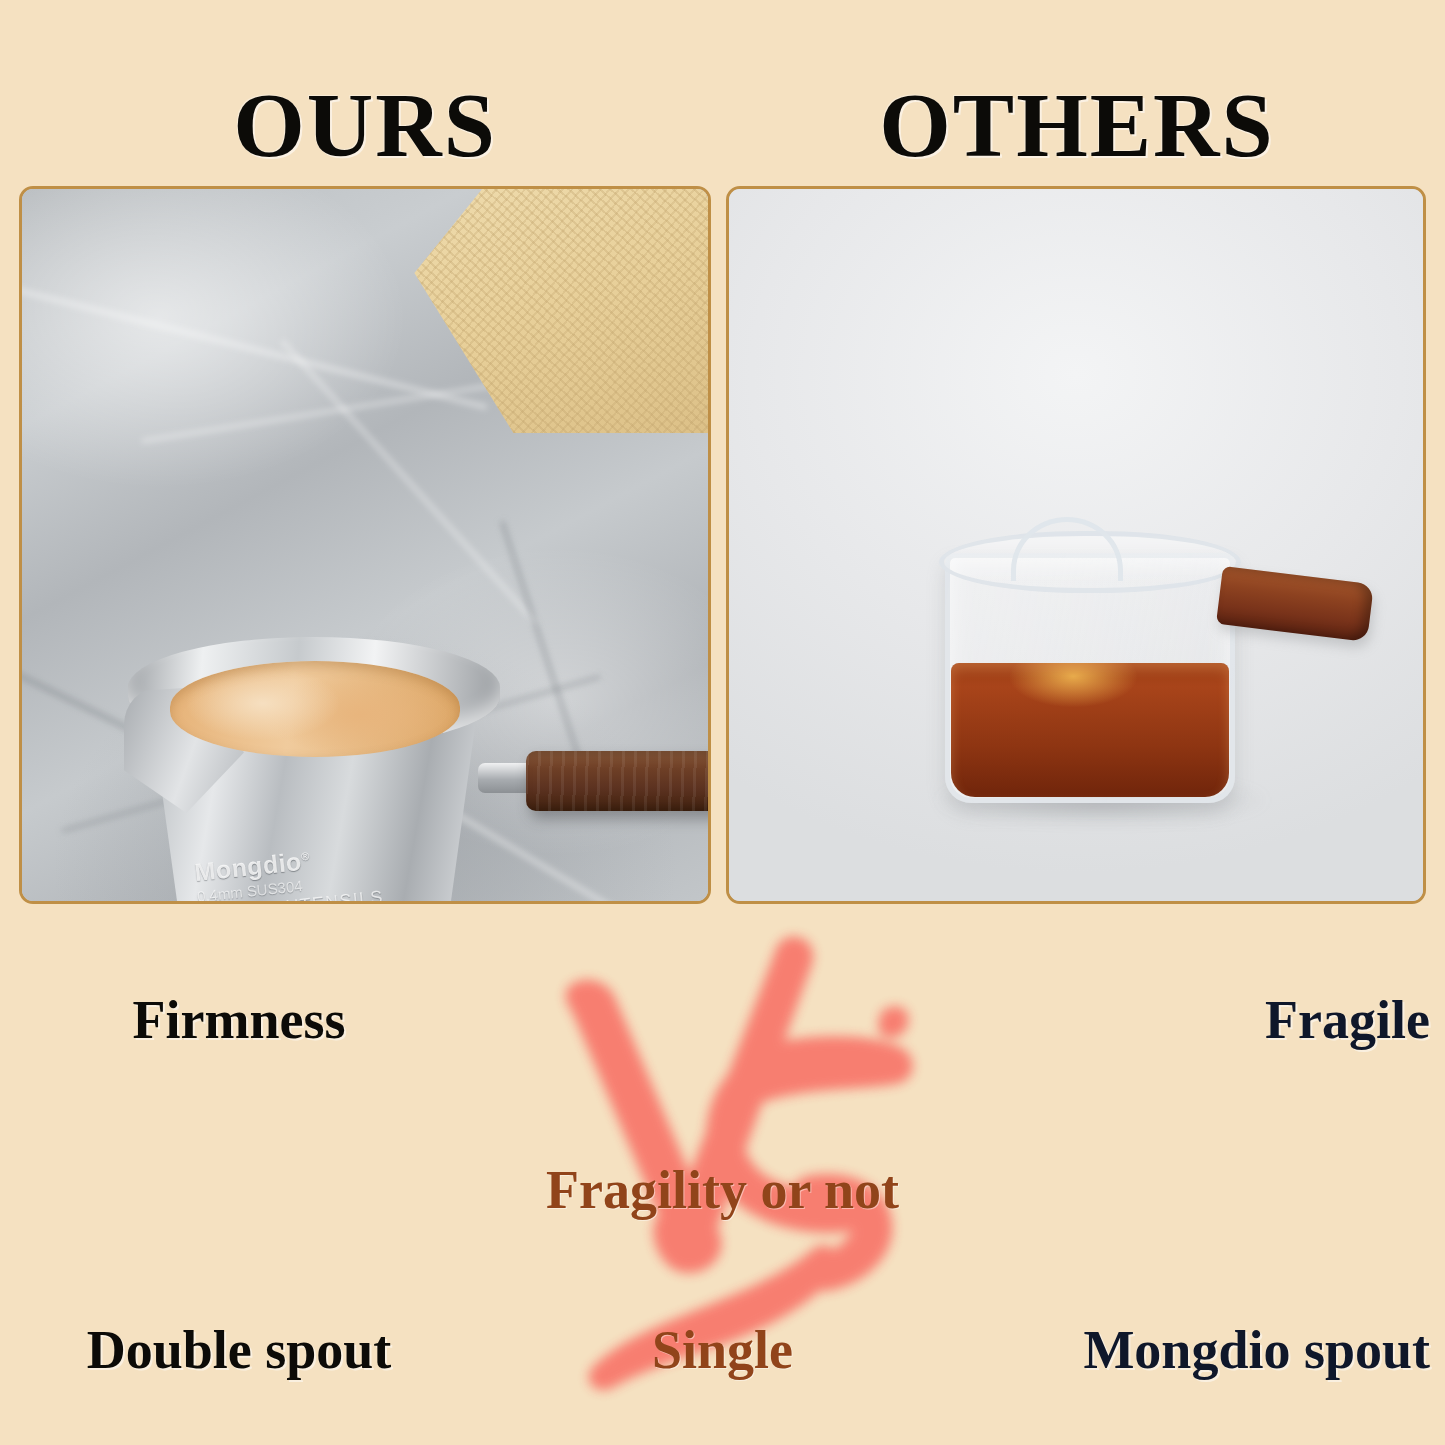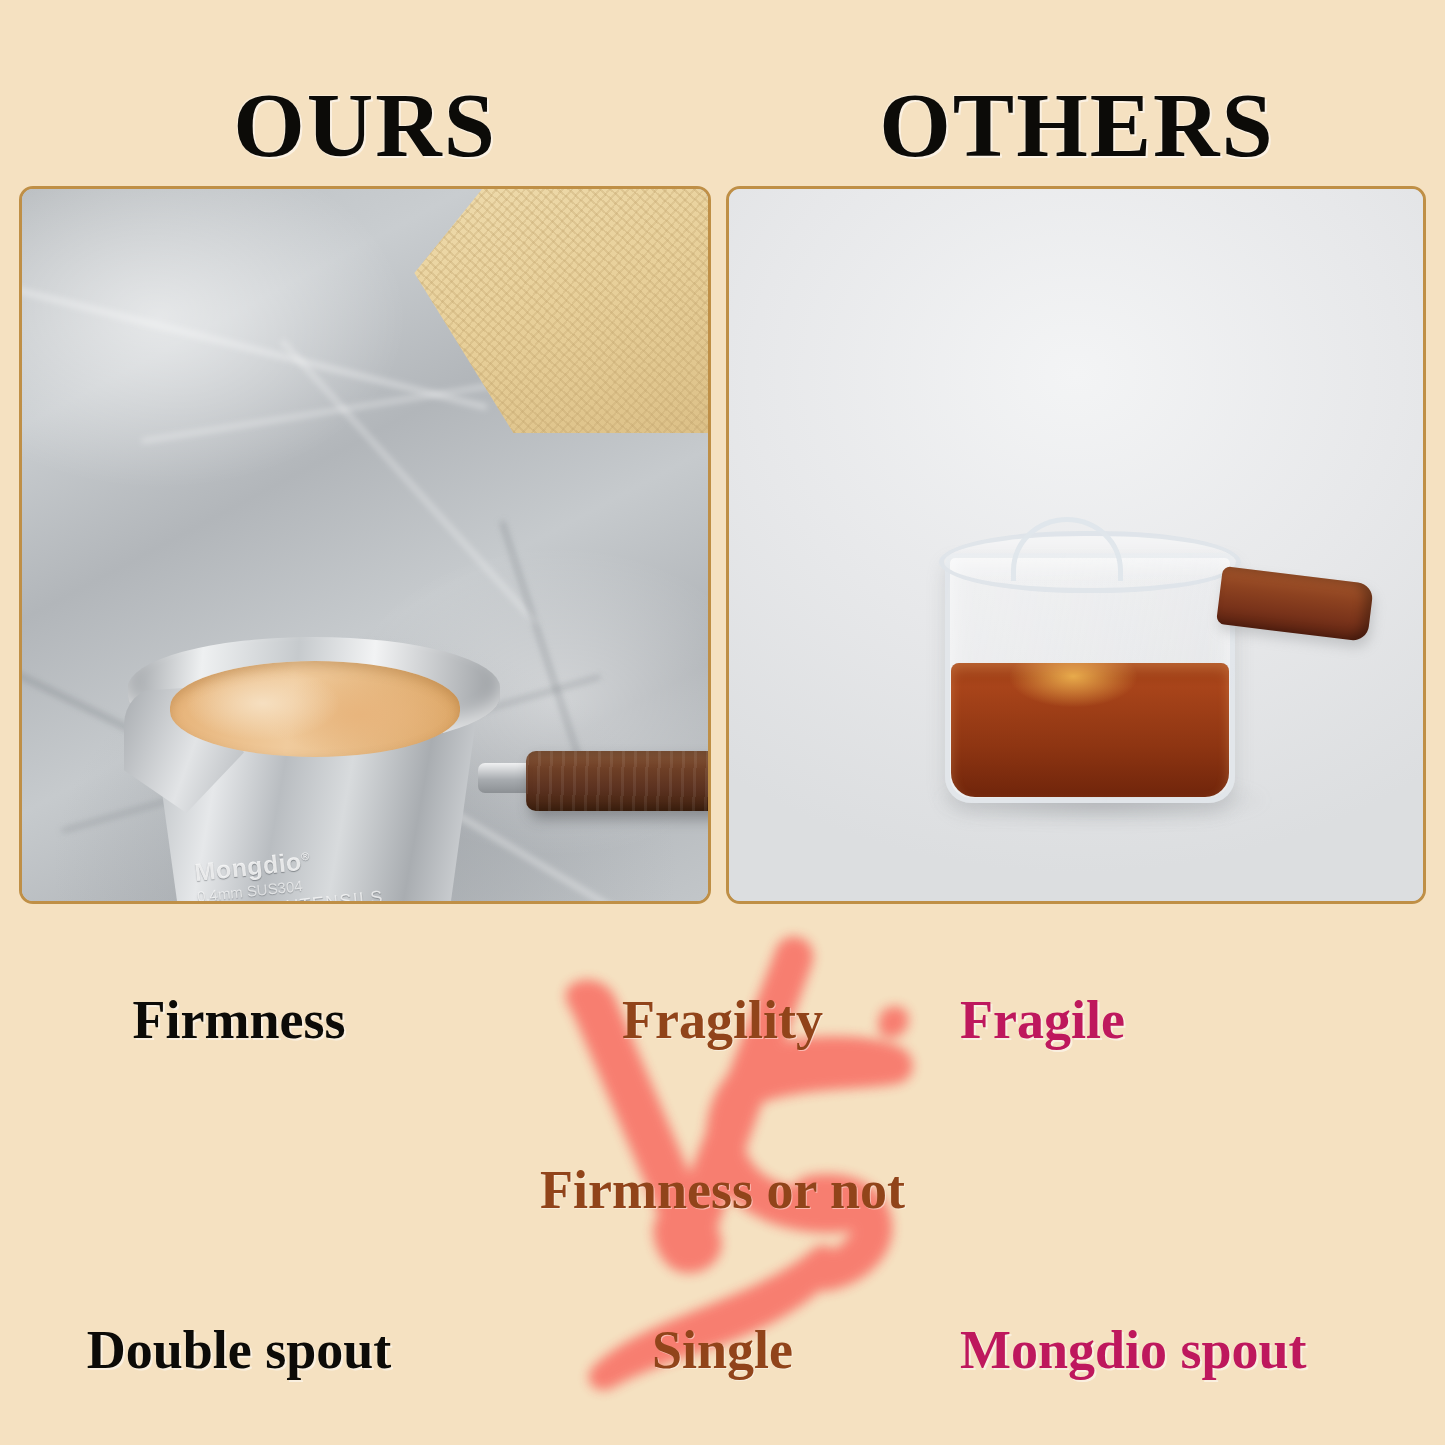--- a/index.html
+++ b/index.html
@@ -189,21 +189,21 @@
   .cell {
     position:absolute; top:0; height:70px; line-height:70px;
     font-size:54px; font-weight:bold;
     font-family:"Liberation Serif","DejaVu Serif",serif;
     white-space:nowrap;
   }
   .cell.left   { left:4px;   width:470px; text-align:center; color:#0C0B08;
                  text-shadow:2px 2px 0 rgba(255,255,255,.50); }
   .cell.center { left:470px;  width:505px; text-align:center; color:#91441A;
                  text-shadow:1px 1px 0 rgba(255,255,255,.45); }
-  .cell.right  { left:960px;  width:470px; text-align:left; color:#be185d;
+  .cell.right  { left:960px;  width:470px; text-align:right; color:#0f172a;
                  text-shadow:2px 2px 0 rgba(255,255,255,.50); }
 </style>
 </head>
 <body>
 
 <div id="page">
 
   <div class="title-row">
     <div class="title" id="title-ours">OURS</div>
     <div class="title" id="title-others">OTHERS</div>
@@ -282,26 +282,25 @@
                  C216 356 252 338 272 320 C288 306 308 326 294 346 Z"></path>
 
         <path d="M340 84 C352 70 372 76 368 94 C364 110 344 112 338 100 Z"></path>
         <path d="M64 430 C78 418 96 428 90 444 C84 458 64 456 60 444 Z"></path>
       </g>
     </svg>
   </div>
 
   <div class="row" id="row-0">
     <div class="cell left">Firmness</div>
-    <div class="cell center">Fragility</div>
     <div class="cell right">Fragile</div>
   </div>
 
   <div class="row" id="row-1">
-    <div class="cell center">Firmness or not</div>
+    <div class="cell center">Fragility or not</div>
   </div>
 
   <div class="row" id="row-2">
     <div class="cell left">Double spout</div>
     <div class="cell center">Single</div>
     <div class="cell right">Mongdio spout</div>
   </div>
 
 </div>
 

